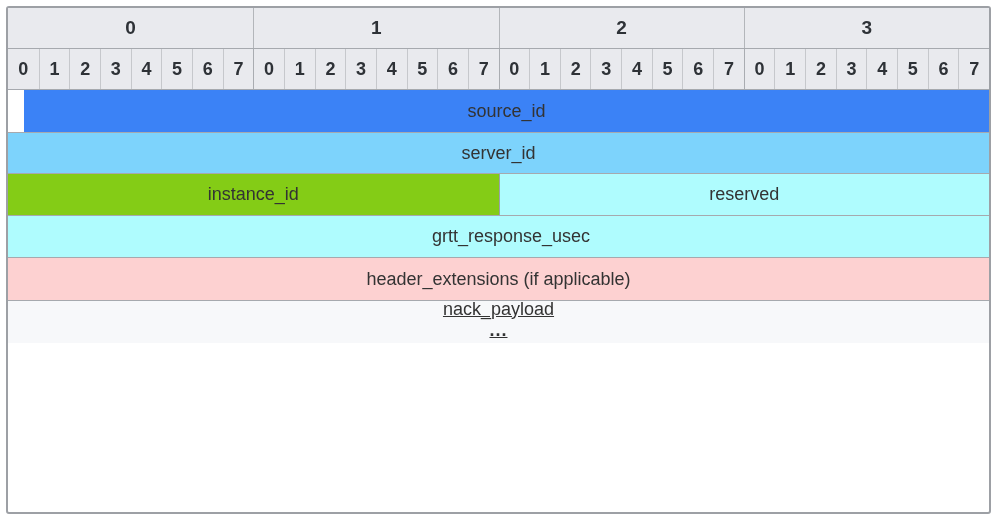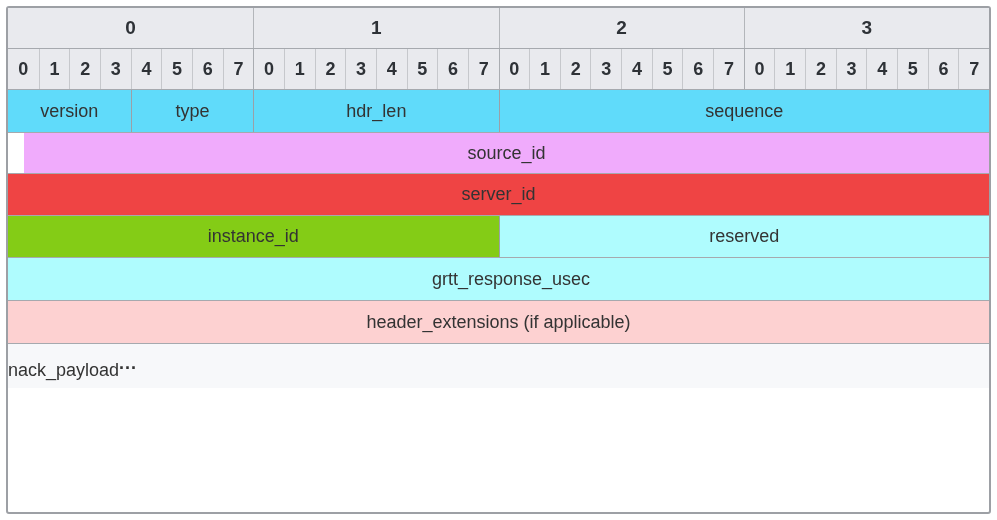--- a/index.html
+++ b/index.html
@@ -65,22 +65,23 @@
   .field-cell {
     font-size: 18px;
     color: #333333;
     font-weight: normal;
   }
   .field-cell + .field-cell {
     border-left: 1px solid #9aa0a8;
   }
   
   .payload-cell {
-    flex-direction: row;
-    justify-content: flex-start;
+    flex-direction: column;
+    justify-content: center;
+    text-decoration: underline;
   }
   .payload-label {
     margin-top: 9px;
   }
   .payload-ellipsis {
     margin-top: auto;
     margin-bottom: 14px;
     font-weight: bold;
     letter-spacing: 1px;
   }
@@ -124,30 +125,24 @@
         <div class="cell hdr-cell bit-cell byte-boundary" style="grid-column: span 1;">0</div>
         <div class="cell hdr-cell bit-cell" style="grid-column: span 1;">1</div>
         <div class="cell hdr-cell bit-cell" style="grid-column: span 1;">2</div>
         <div class="cell hdr-cell bit-cell" style="grid-column: span 1;">3</div>
         <div class="cell hdr-cell bit-cell" style="grid-column: span 1;">4</div>
         <div class="cell hdr-cell bit-cell" style="grid-column: span 1;">5</div>
         <div class="cell hdr-cell bit-cell" style="grid-column: span 1;">6</div>
         <div class="cell hdr-cell bit-cell" style="grid-column: span 1;">7</div>
       </div>
       <div class="row">
-        <div class="cell field-cell" style="grid-column: span 4; background: rgb(96, 219, 250);">version</div>
-        <div class="cell field-cell" style="grid-column: span 4; background: rgb(96, 219, 250);">type</div>
-        <div class="cell field-cell" style="grid-column: span 8; background: rgb(96, 219, 250);">hdr_len</div>
-        <div class="cell field-cell" style="grid-column: span 16; background: rgb(96, 219, 250);">sequence</div>
+        <div class="cell field-cell" style="grid-column: span 32; background: #3b82f6; margin-left: 16px;">source_id</div>
       </div>
       <div class="row">
-        <div class="cell field-cell" style="grid-column: span 32; background: #f0abfc; margin-left: 16px;">source_id</div>
-      </div>
-      <div class="row">
-        <div class="cell field-cell" style="grid-column: span 32; background: #ef4444;">server_id</div>
+        <div class="cell field-cell" style="grid-column: span 32; background: #7dd3fc;">server_id</div>
       </div>
       <div class="row">
         <div class="cell field-cell" style="grid-column: span 16; background: #84cc16;">instance_id</div>
         <div class="cell field-cell" style="grid-column: span 16; background: rgb(175, 252, 254);">reserved</div>
       </div>
       <div class="row">
         <div class="cell field-cell" style="grid-column: span 32; background: rgb(175, 252, 254); padding-left: 25px;">grtt_response_usec</div>
       </div>
       <div class="row">
         <div class="cell field-cell" style="grid-column: span 32; background: rgb(253, 209, 209);">header_extensions (if applicable)</div>

